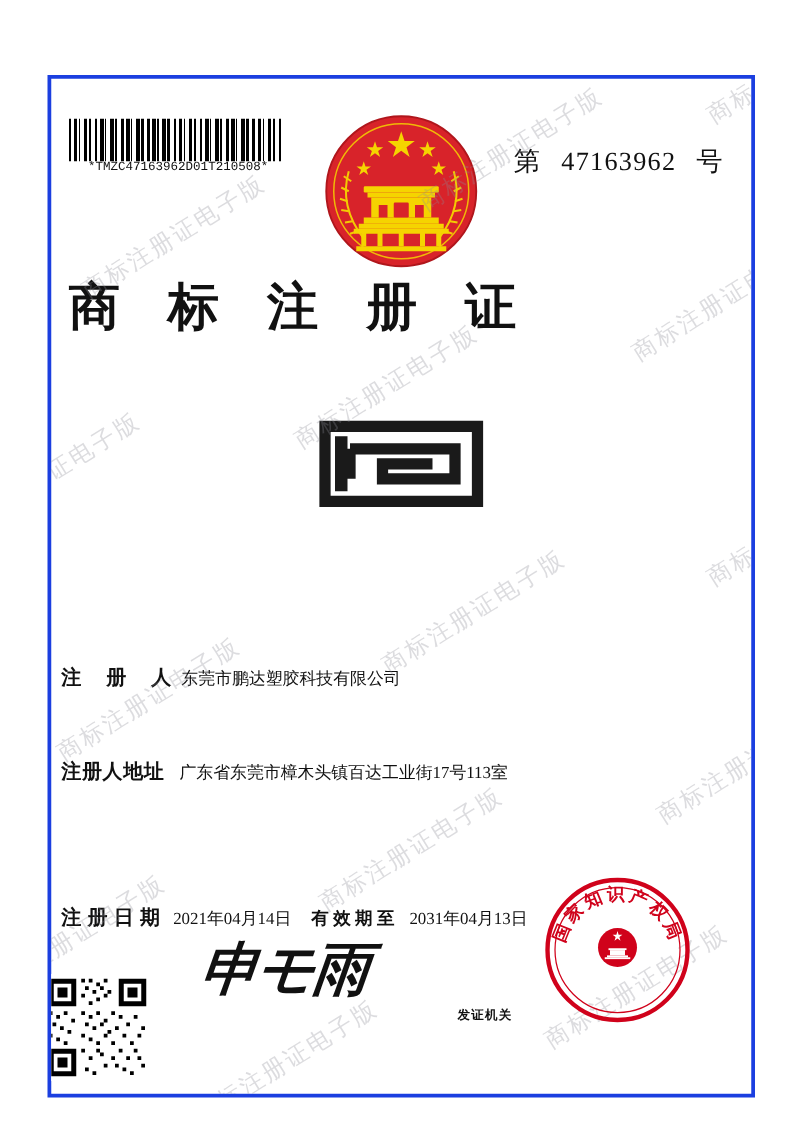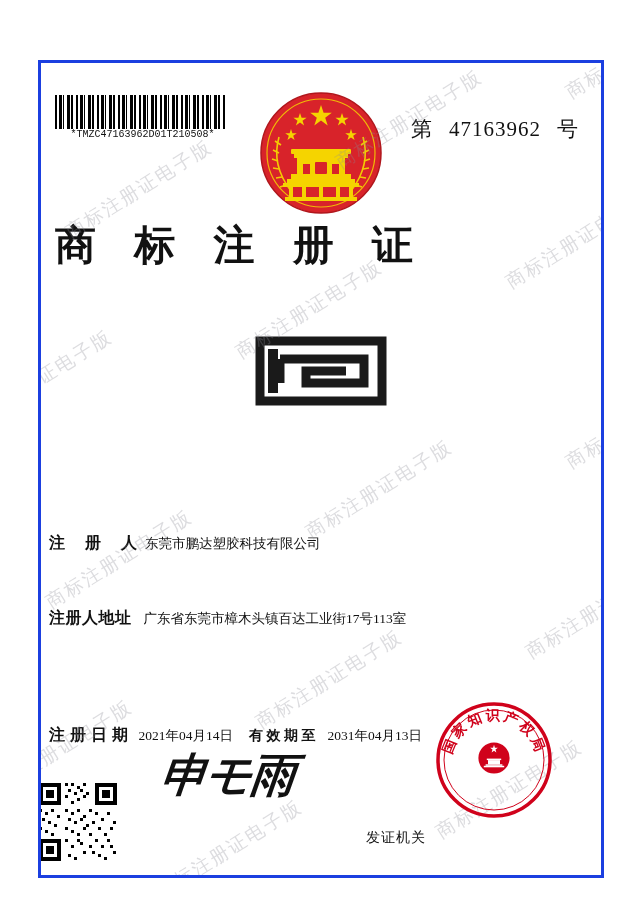--- a/index.html
+++ b/index.html
@@ -196,23 +196,24 @@
     font-style: italic;
     letter-spacing: -2px;
     color: #111;
     transform: skewX(-6deg);
     white-space: nowrap;
   }
 
   .issuer {
     position: absolute;
     left: 325px;
-    top: 766px;
-    font-size: 14px;
+    top: 742px;
+    font-size: 10px;
     letter-spacing: 1px;
+    font-weight: bold;
   }
 
   
   .seal {
     position: absolute;
     right: 48px;
     top: 638px;
     width: 118px;
     height: 118px;
     z-index: 8;

